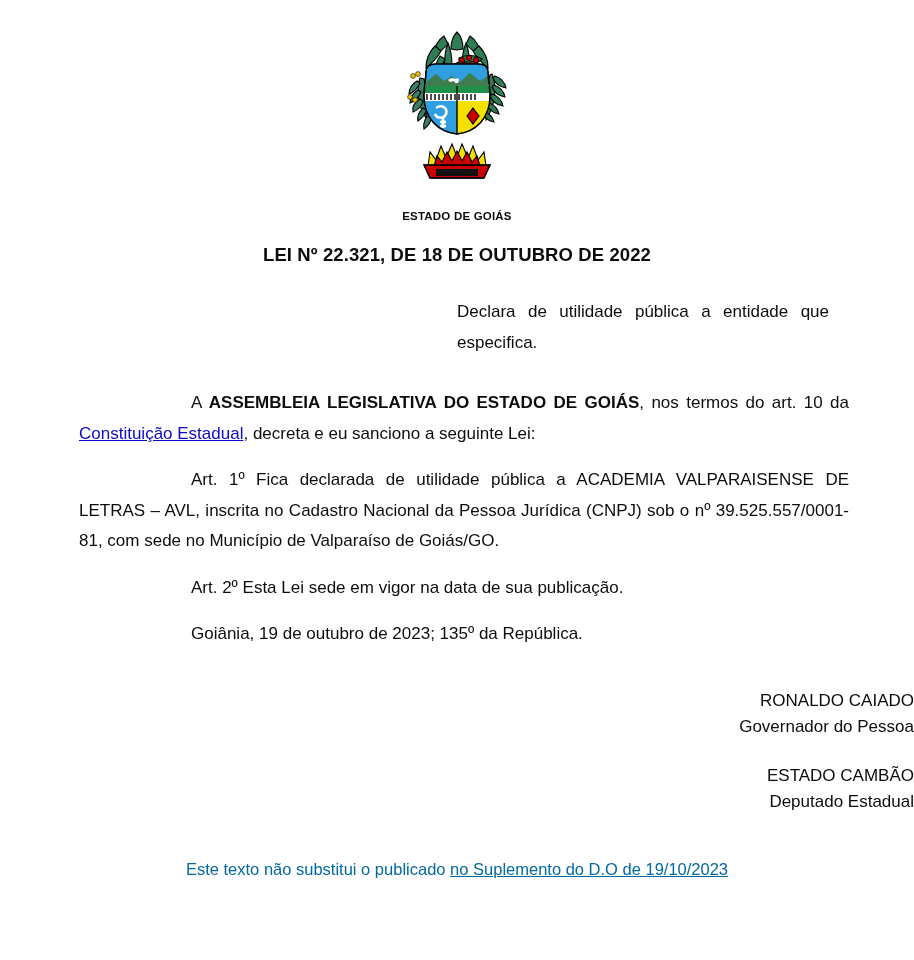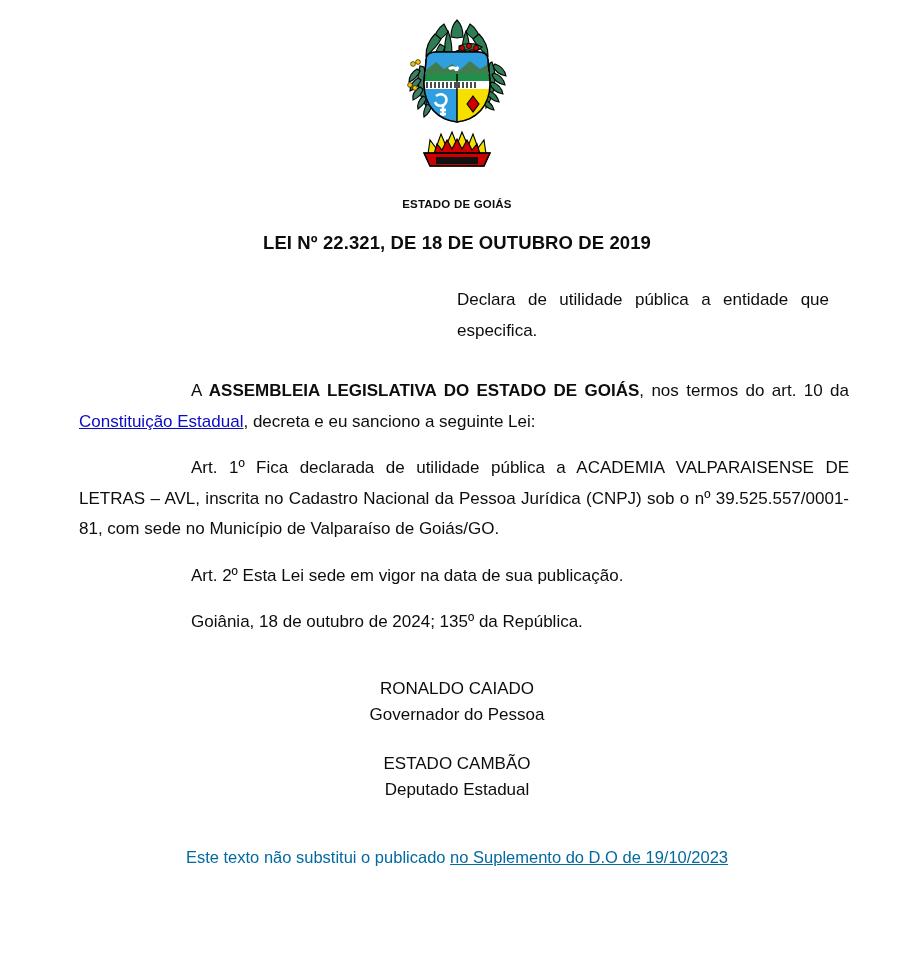--- a/index.html
+++ b/index.html
@@ -15,20 +15,21 @@
     color: #0d0d0d;
     -webkit-font-smoothing: antialiased;
     overflow: hidden;
   }
 
   .page {
     position: relative;
     width: 914px;
     height: 696px;
     box-sizing: border-box;
+    margin-top: 12px;
   }
 
   
   .brasao-wrap {
     width: 100%;
     display: flex;
     justify-content: center;
     padding-top: 14px;
   }
   .brasao {
@@ -93,21 +94,21 @@
     text-decoration: underline;
     cursor: pointer;
   }
 
   
   .assinaturas {
     position: absolute;
     left: 0;
     right: 0;
     top: 676px;
-    text-align: center;
+    text-align: right;
   }
   .assin-bloco {
     margin-bottom: 23px;
   }
   .assin-nome {
     font-size: 17px;
     line-height: 26px;
   }
   .assin-cargo {
     font-size: 17px;
@@ -230,33 +231,33 @@
 
         <path d="M28 139 L94 139 L88 152 L34 152 Z" fill="#cc0000"></path>
         <rect x="40" y="143" width="42" height="7" fill="#111111" stroke="none"></rect>
         <path d="M28 139 L94 139 L88 152 L34 152 Z" fill="none" stroke="#000000" stroke-width="1.4"></path>
       </g>
     </svg>
   </div>
 
   <div class="estado">ESTADO DE GOIÁS</div>
 
-  <div class="lei-titulo">LEI Nº 22.321, DE 18 DE OUTUBRO DE 2019</div>
+  <div class="lei-titulo">LEI Nº 22.321, DE 18 DE OUTUBRO DE 2022</div>
 
   <div class="ementa">Declara de utilidade pública a entidade que especifica.</div>
 
   <div class="corpo">
 
     <p class="par"><span>A </span><b>ASSEMBLEIA LEGISLATIVA DO ESTADO DE GOIÁS</b><span>, nos termos do art. 10 da </span><a class="link" href="#">Constituição Estadual</a><span>, decreta e eu sanciono a seguinte Lei:</span></p>
 
     <p class="par">Art. 1º Fica declarada de utilidade pública a ACADEMIA VALPARAISENSE DE LETRAS – AVL, inscrita no Cadastro Nacional da Pessoa Jurídica (CNPJ) sob o nº 39.525.557/0001-81, com sede no Município de Valparaíso de Goiás/GO.</p>
 
     <p class="par no-justify">Art. 2º Esta Lei sede em vigor na data de sua publicação.</p>
 
-    <p class="par no-justify">Goiânia, 18 de outubro de 2024; 135º da República.</p>
+    <p class="par no-justify">Goiânia, 19 de outubro de 2023; 135º da República.</p>
   </div>
 
   <div class="assinaturas">
     <div class="assin-bloco">
       <div class="assin-nome">RONALDO CAIADO</div>
       <div class="assin-cargo">Governador do Pessoa</div>
     </div>
     <div class="assin-bloco">
       <div class="assin-nome">ESTADO CAMBÃO</div>
       <div class="assin-cargo">Deputado Estadual</div>

